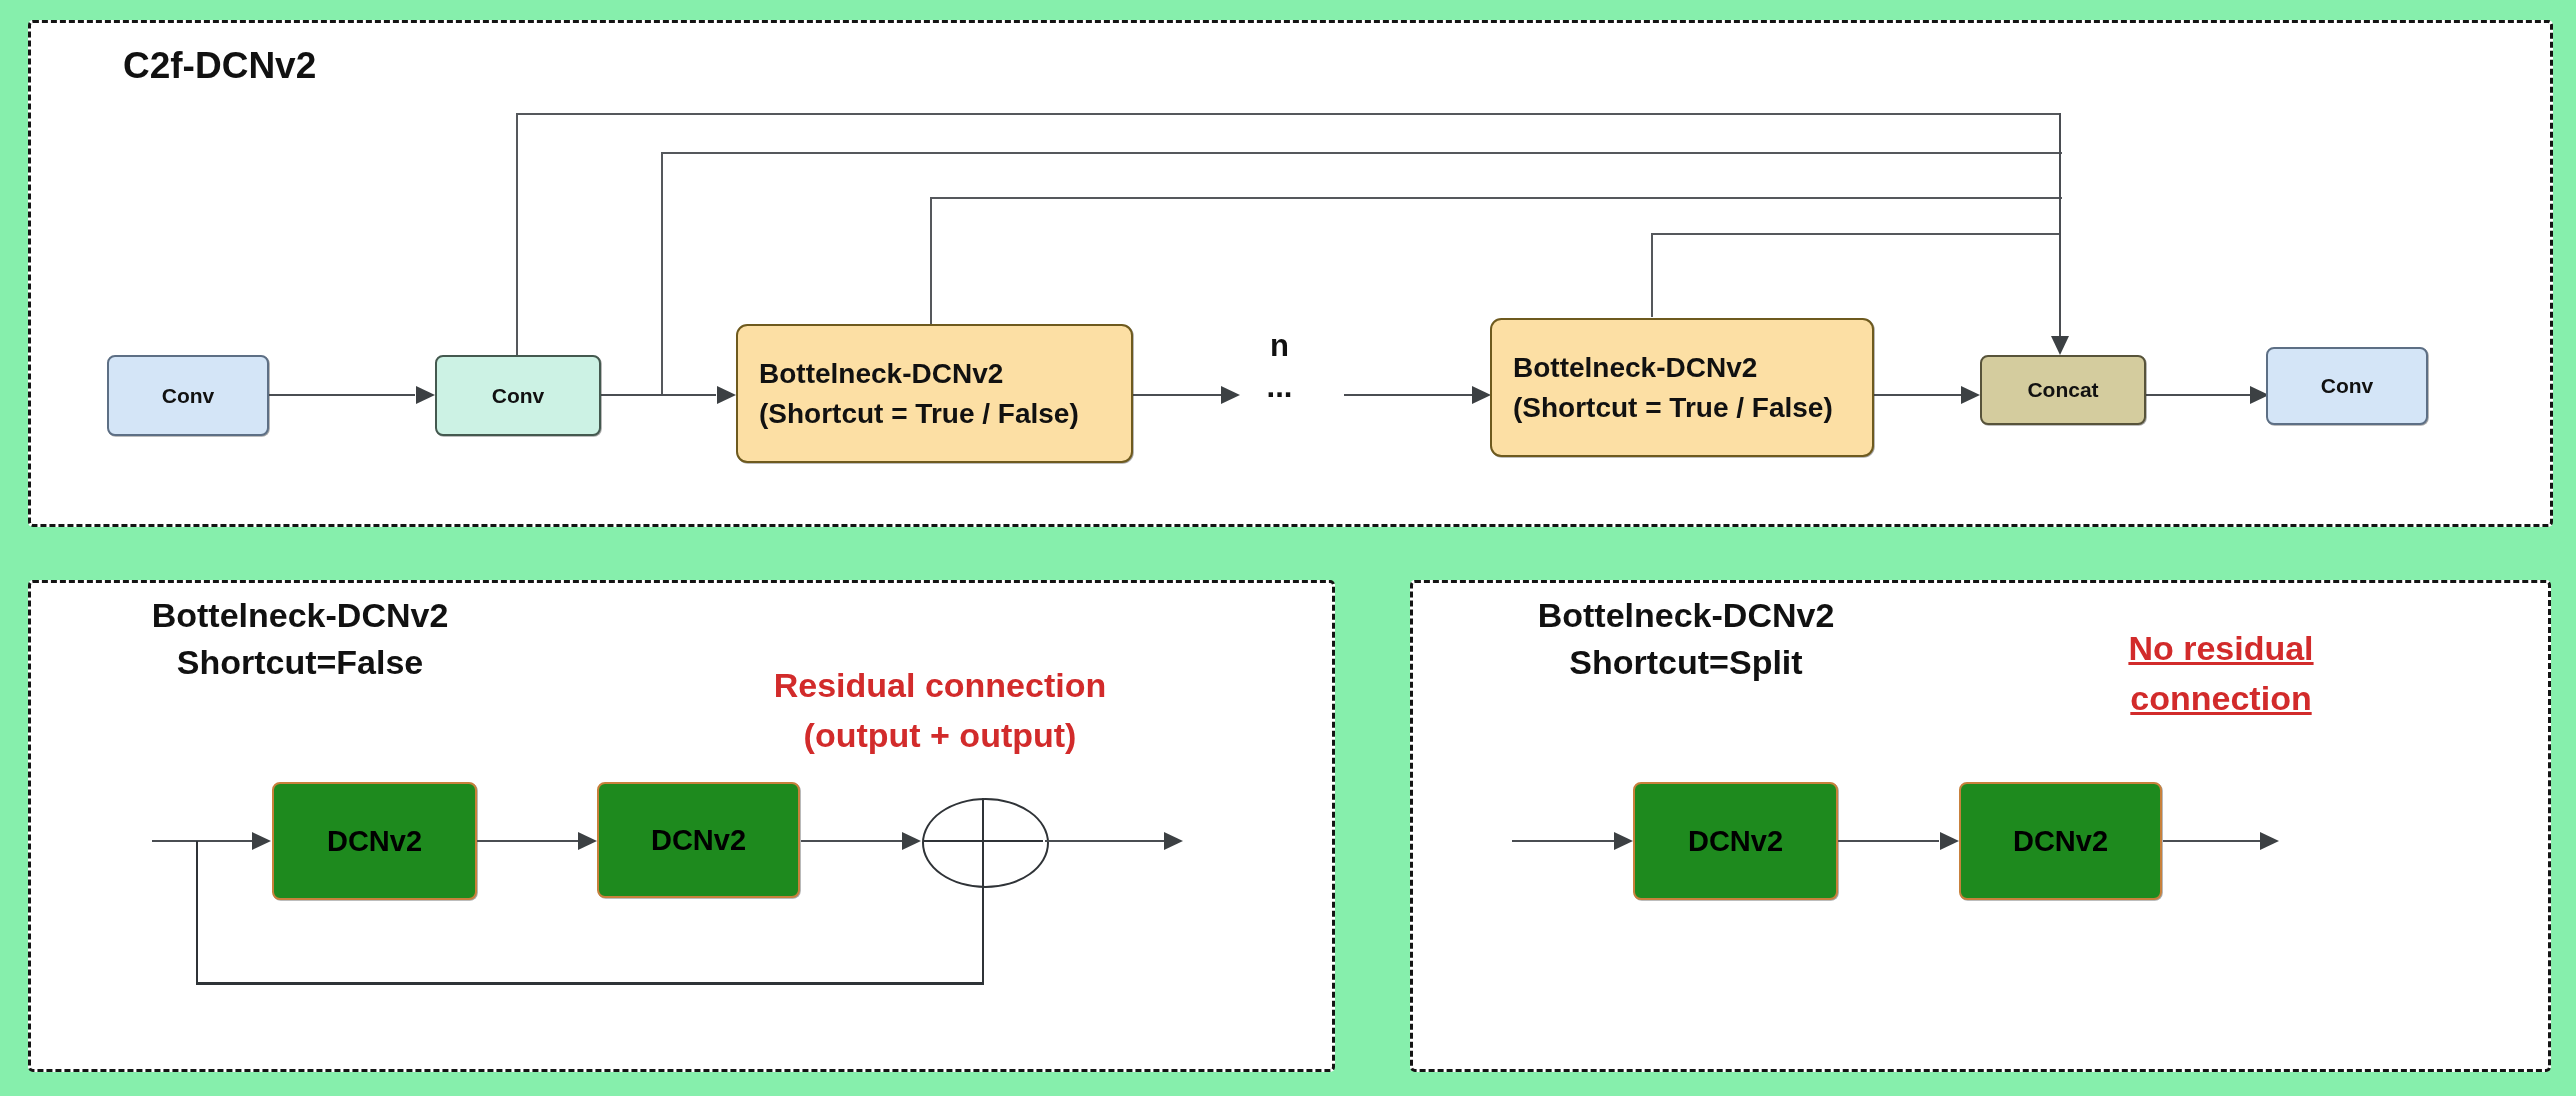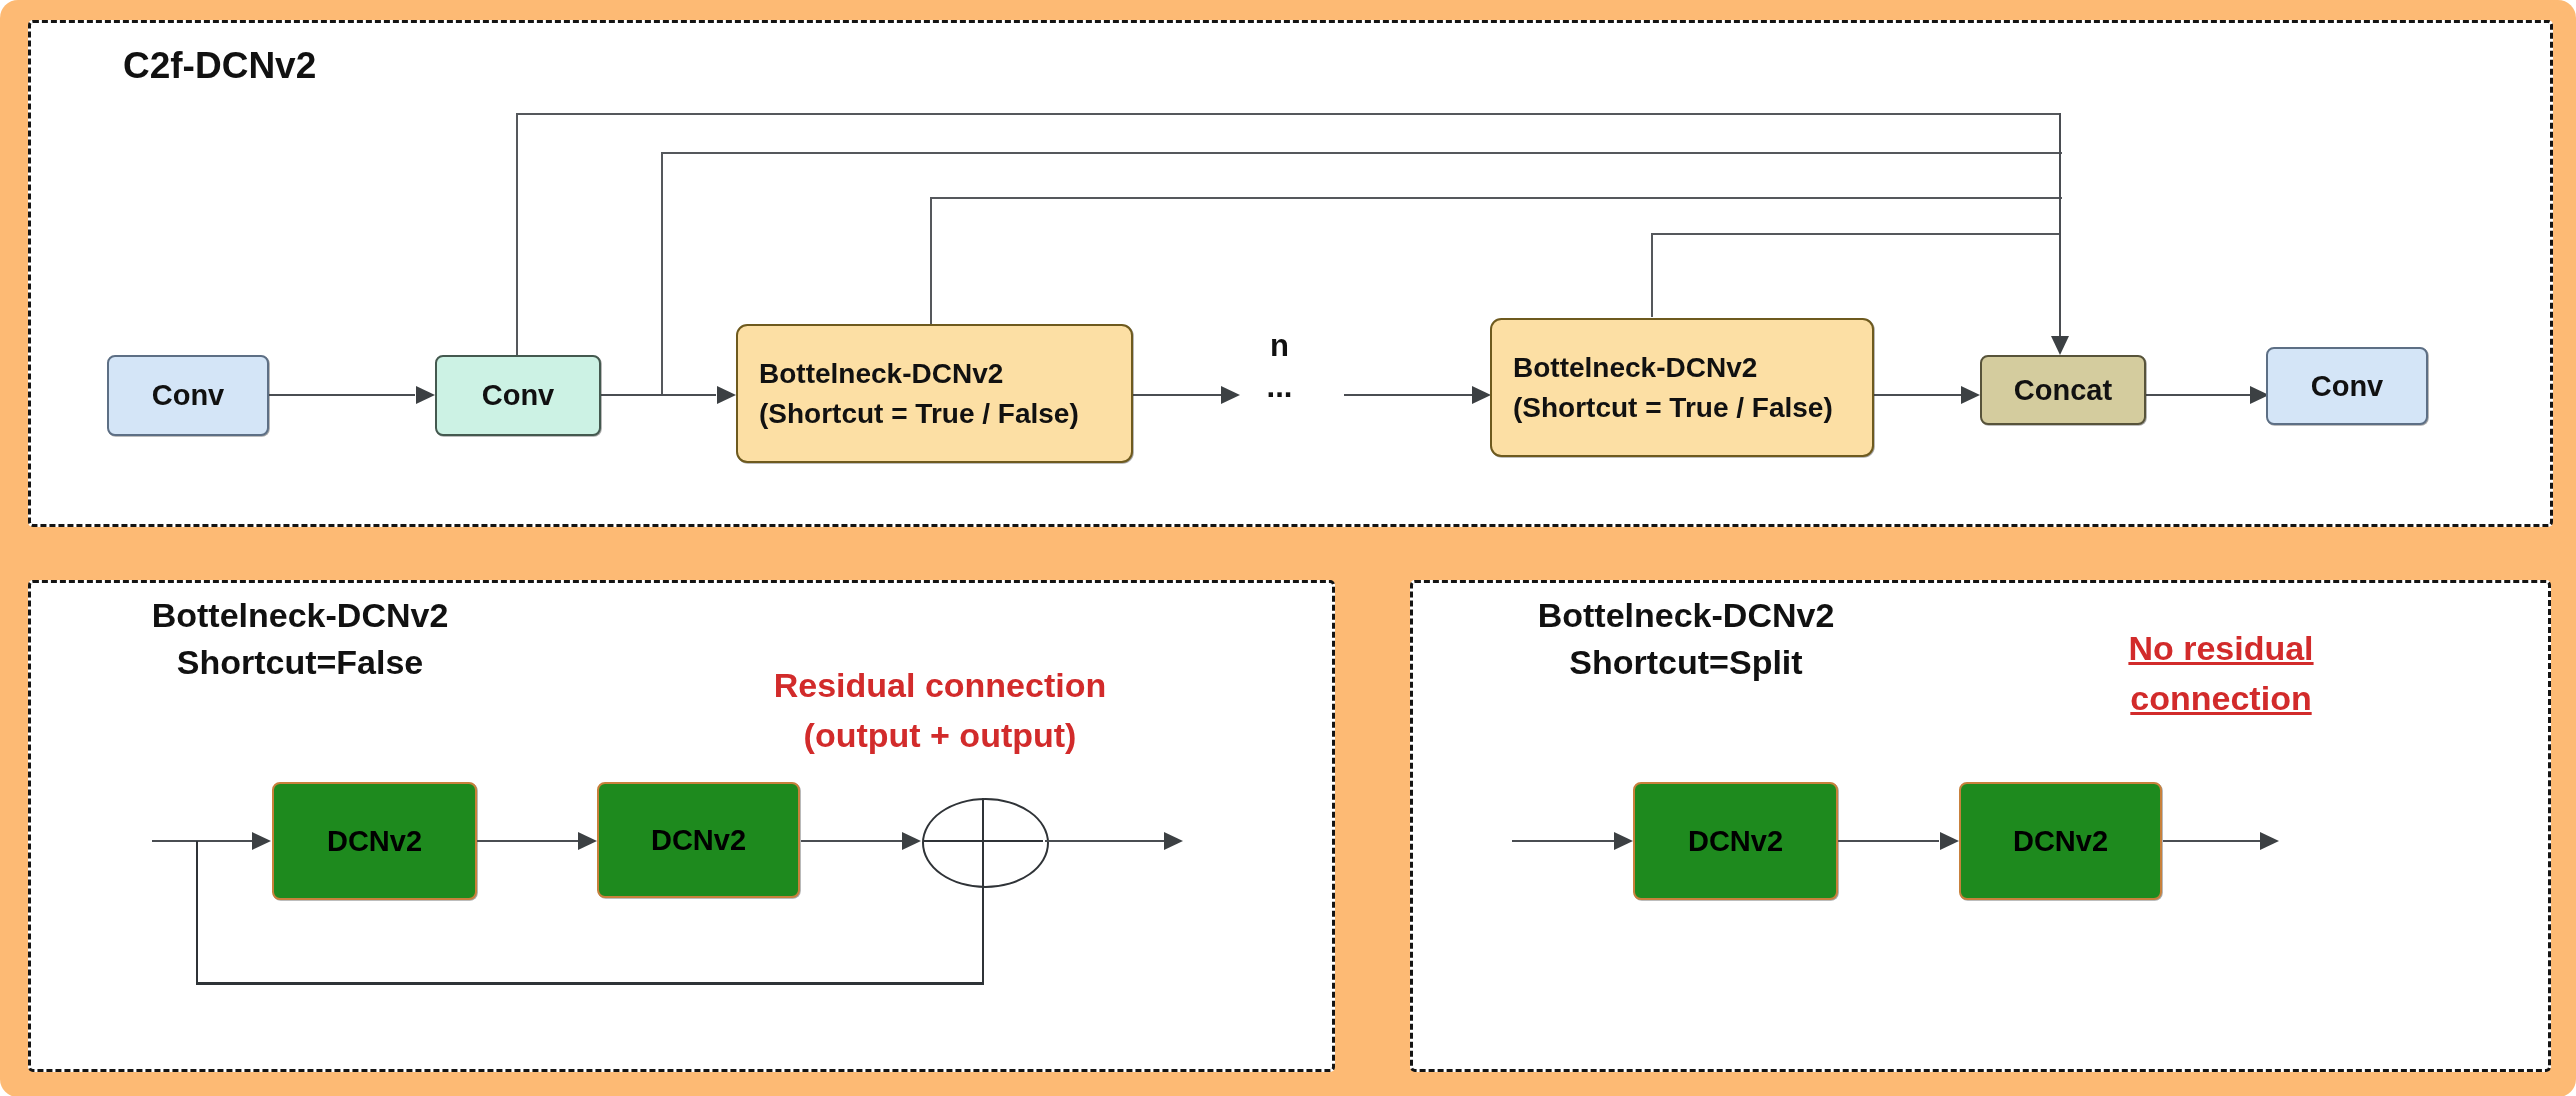--- a/index.html
+++ b/index.html
@@ -1,26 +1,26 @@
 <!DOCTYPE html>
 <html style="font-size:13px"><head>
 <meta charset="utf-8">
 <style>
   html,body{margin:0;padding:0;background:#ffffff;}
   #canvas{
-    position:relative;width:2576px;height:1097px;background:#fdba74;
-    font-family:"Liberation Sans","DejaVu Sans",sans-serif;overflow:hidden;border-radius:18px;
+    position:relative;width:2576px;height:1097px;background:#86efac;
+    font-family:"Liberation Sans","DejaVu Sans",sans-serif;overflow:hidden;
   }
   .panel{position:absolute;border:3.2px dashed #141414;border-radius:4.9px;background:#ffffff;}
   .node{
     position:absolute;display:flex;flex-direction:column;align-items:center;justify-content:center;
     border-radius:8px;font-weight:bold;color:#111;box-sizing:border-box;
     box-shadow:0.8px 0.8px 0 rgba(60,60,60,.45);
   }
-  .node.small{font-size:29px;}
+  .node.small{font-size:21px;}
   .node.conv{background:#d4e5f7;border:2.4px solid #5d6f85;}
   .node.split{background:#ccf2e4;border:2.4px solid #44594f;}
   .node.bneck{background:#fcdfa4;border:2.4px solid #6e5a1e;border-radius:11.3px;
     align-items:flex-start;padding-left:21px;font-size:28px;line-height:40px;}
   .node.concat{background:#d4cc9e;border:2.4px solid #57533a;}
   .node.dcn{background:#1e8a1e;border:2.4px solid #c8803c;font-size:29px;color:#000;justify-content:center;}
   .hline{position:absolute;height:2.4px;background:#4a4d52;}
   .vline{position:absolute;width:2.4px;background:#4a4d52;}
   .thin{background:#55585c;}
   .thick{background:#2f3337;}

